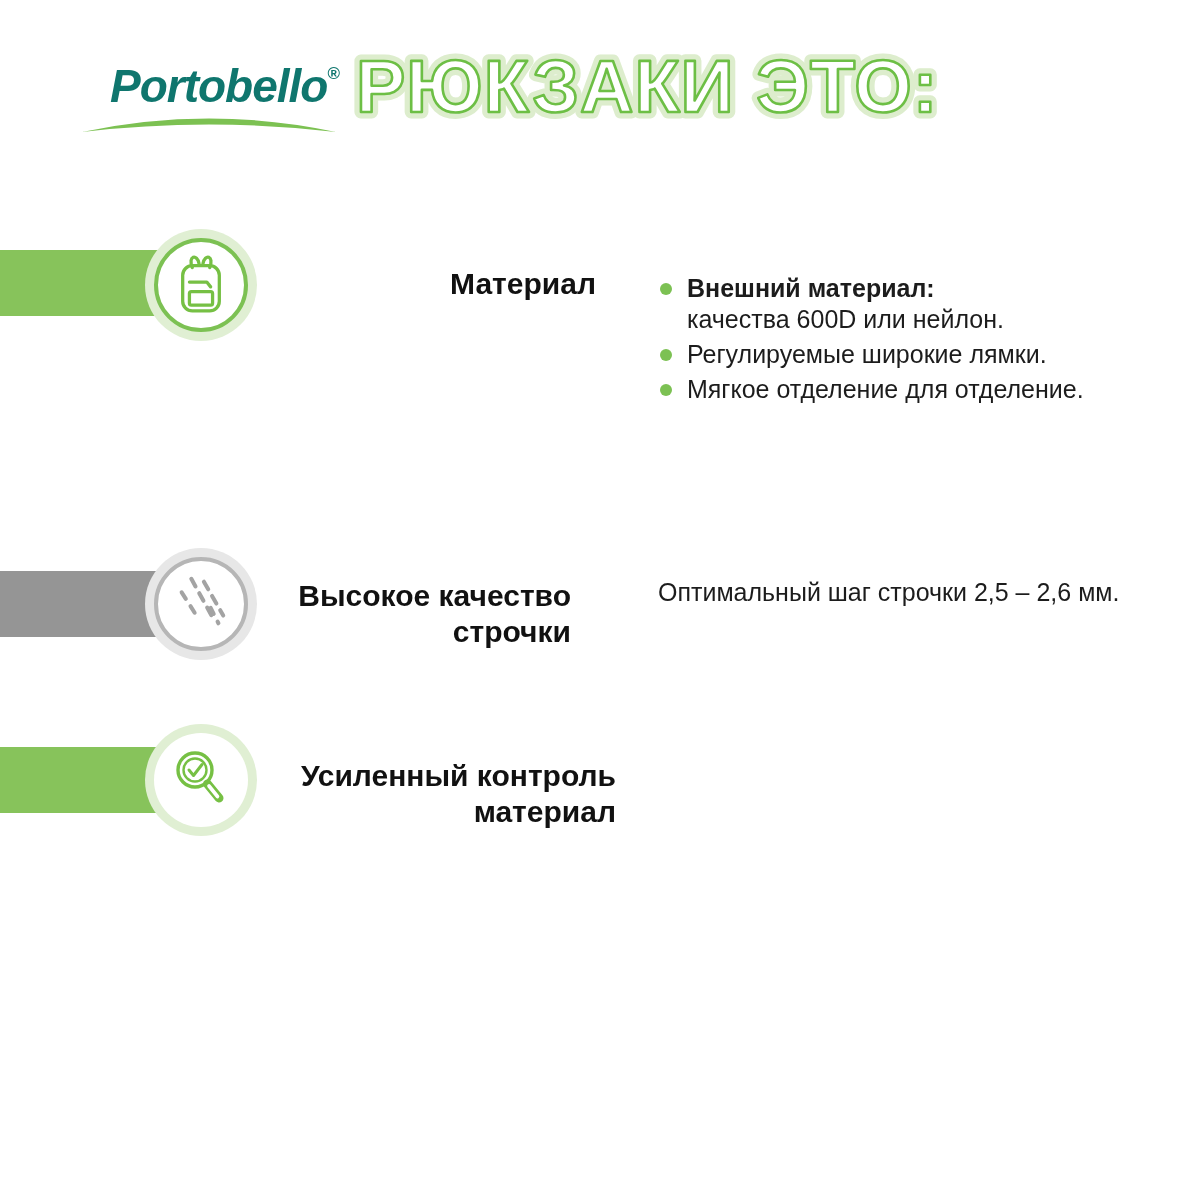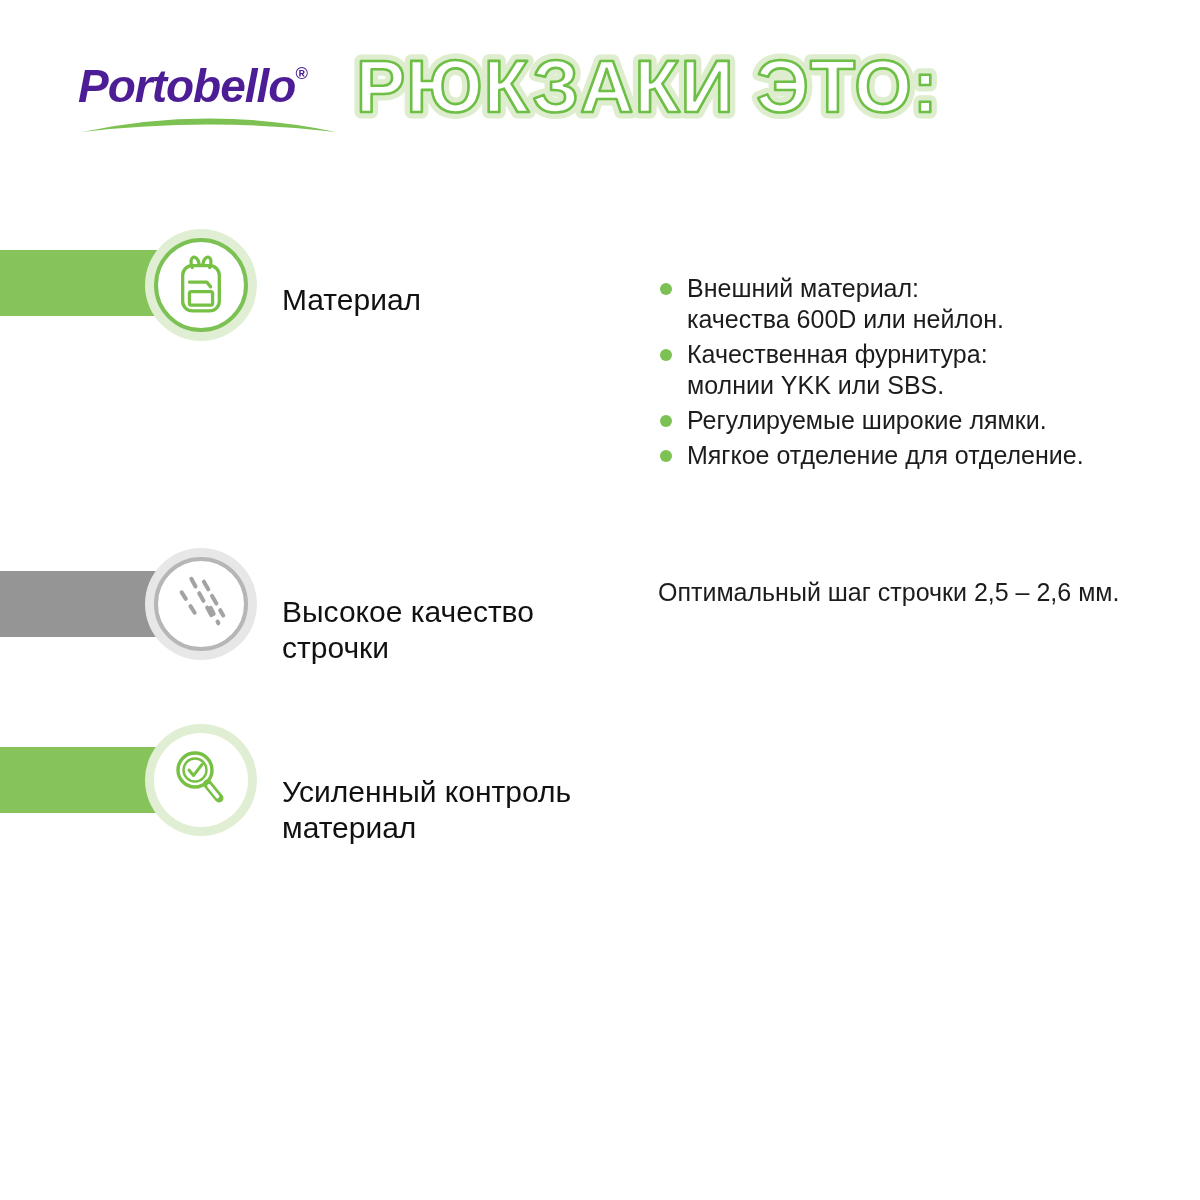--- a/index.html
+++ b/index.html
@@ -7,21 +7,21 @@
     width:1200px; height:1200px; background:#ffffff;
     font-family:"Liberation Sans", sans-serif; color:#1c1c1c;
     position:relative; overflow:hidden;
   }
   .page { position:absolute; inset:0; }
 
   
   .logo { position:absolute; left:78px; top:48px; width:262px; }
   .logo-text {
     display:block; font-style:italic; font-weight:bold; font-size:46px;
-    line-height:52px; color:#4c1d95; letter-spacing:-1px; text-align:left;
+    line-height:52px; color:#0f766e; letter-spacing:-1px; text-align:right;
   }
   .logo-reg { font-size:17px; vertical-align:23px; font-style:normal; letter-spacing:0; }
   .logo-swoosh { display:block; margin-top:2px; }
 
   .title-svg { position:absolute; left:352px; top:44px; }
   .title-svg text {
     font-family:"Liberation Sans", sans-serif; font-weight:bold; font-size:74px;
     letter-spacing:1px;
   }
   .title-glow { fill:#ddedcd; stroke:#ddedcd; stroke-width:13; stroke-linejoin:round; }
@@ -35,30 +35,30 @@
   .badge {
     position:absolute; left:154px; width:94px; height:94px; border-radius:50%;
     background:#ffffff; box-sizing:border-box;
     display:flex; align-items:center; justify-content:center;
   }
   .badge.green { border:4px solid #7cc153; box-shadow:0 0 0 9px #e0efd3; }
   .badge.gray  { border:4px solid #b6b6b6; box-shadow:0 0 0 9px #e7e7e7; }
   .badge.green-soft { border:none; box-shadow:0 0 0 9px #e0efd3; }
 
   h2.row-title {
-    position:absolute; left:266px; margin:16px; font-size:30px; line-height:36px;
-    font-weight:normal; color:#111111; letter-spacing:0;
+    position:absolute; left:266px; margin:0; font-size:30px; line-height:36px;
+    font-weight:bold; color:#111111; letter-spacing:0;text-align:right;
   }
 
   .bullets { position:absolute; left:653px; top:273px; width:545px; margin:0; padding:0; }
   .bullets li { position:relative; list-style:none; padding-left:34px; margin:0 0 4px 0;
                 font-size:25px; line-height:31px; }
   .bullet-dot { position:absolute; left:7px; top:10px; width:12px; height:12px;
                 border-radius:50%; background:#7cc153; }
-  .bullet-label { display:block; font-weight:normal; }
+  .bullet-label { display:block; font-weight:bold; }
   .bullet-text { display:block; }
 
   .note { position:absolute; left:658px; top:577px; width:520px;
           font-size:25px; line-height:31px; }
 </style>
 </head>
 <body>
 
 <div class="page">
 
@@ -88,25 +88,20 @@
       </svg>
     </span>
   </div>
   <h2 class="row-title" style="top:266px; width:330px">Материал</h2>
 
   <ul class="bullets">
     <li>
       <span class="bullet-dot"></span>
       <span class="bullet-label">Внешний материал:</span>
       <span class="bullet-text">качества 600D или нейлон.</span>
-    </li>
-    <li>
-      <span class="bullet-dot"></span>
-      <span class="bullet-label">Качественная фурнитура:</span>
-      <span class="bullet-text">молнии YKK или SBS.</span>
     </li>
     <li>
       <span class="bullet-dot"></span>
       <span class="bullet-label"></span>
       <span class="bullet-text">Регулируемые широкие лямки.</span>
     </li>
     <li>
       <span class="bullet-dot"></span>
       <span class="bullet-label"></span>
       <span class="bullet-text">Мягкое отделение для отделение.</span>

